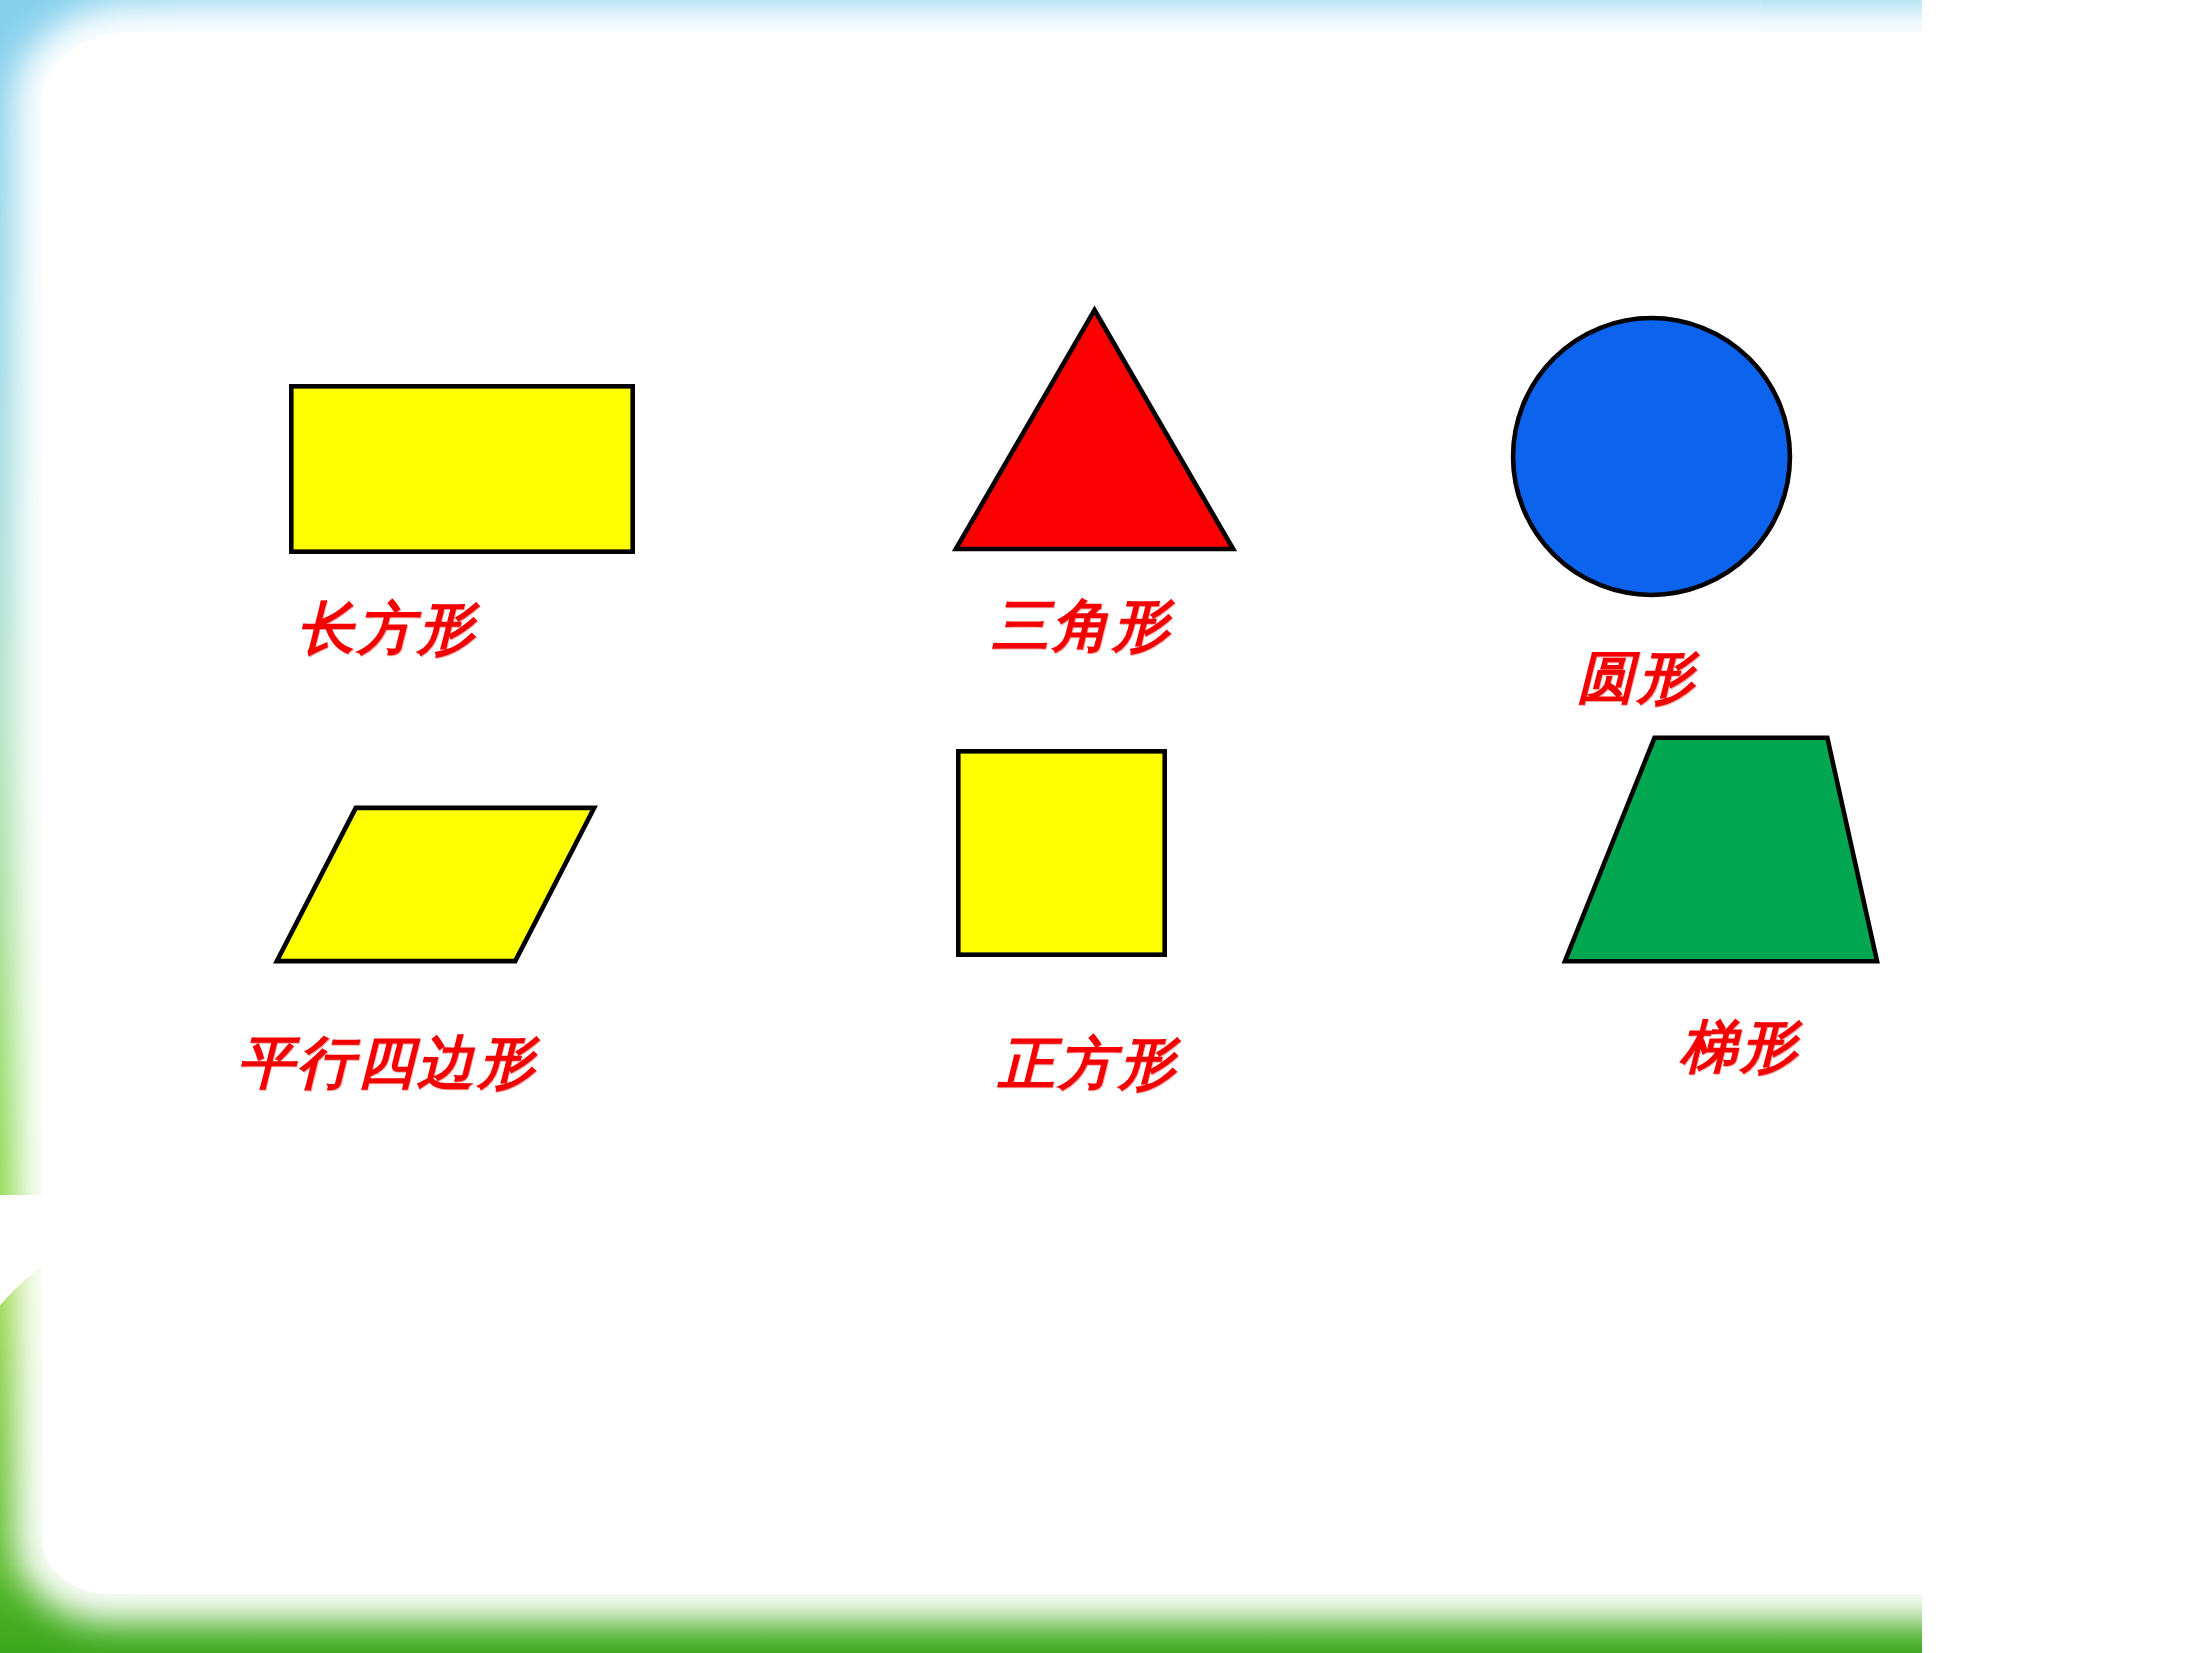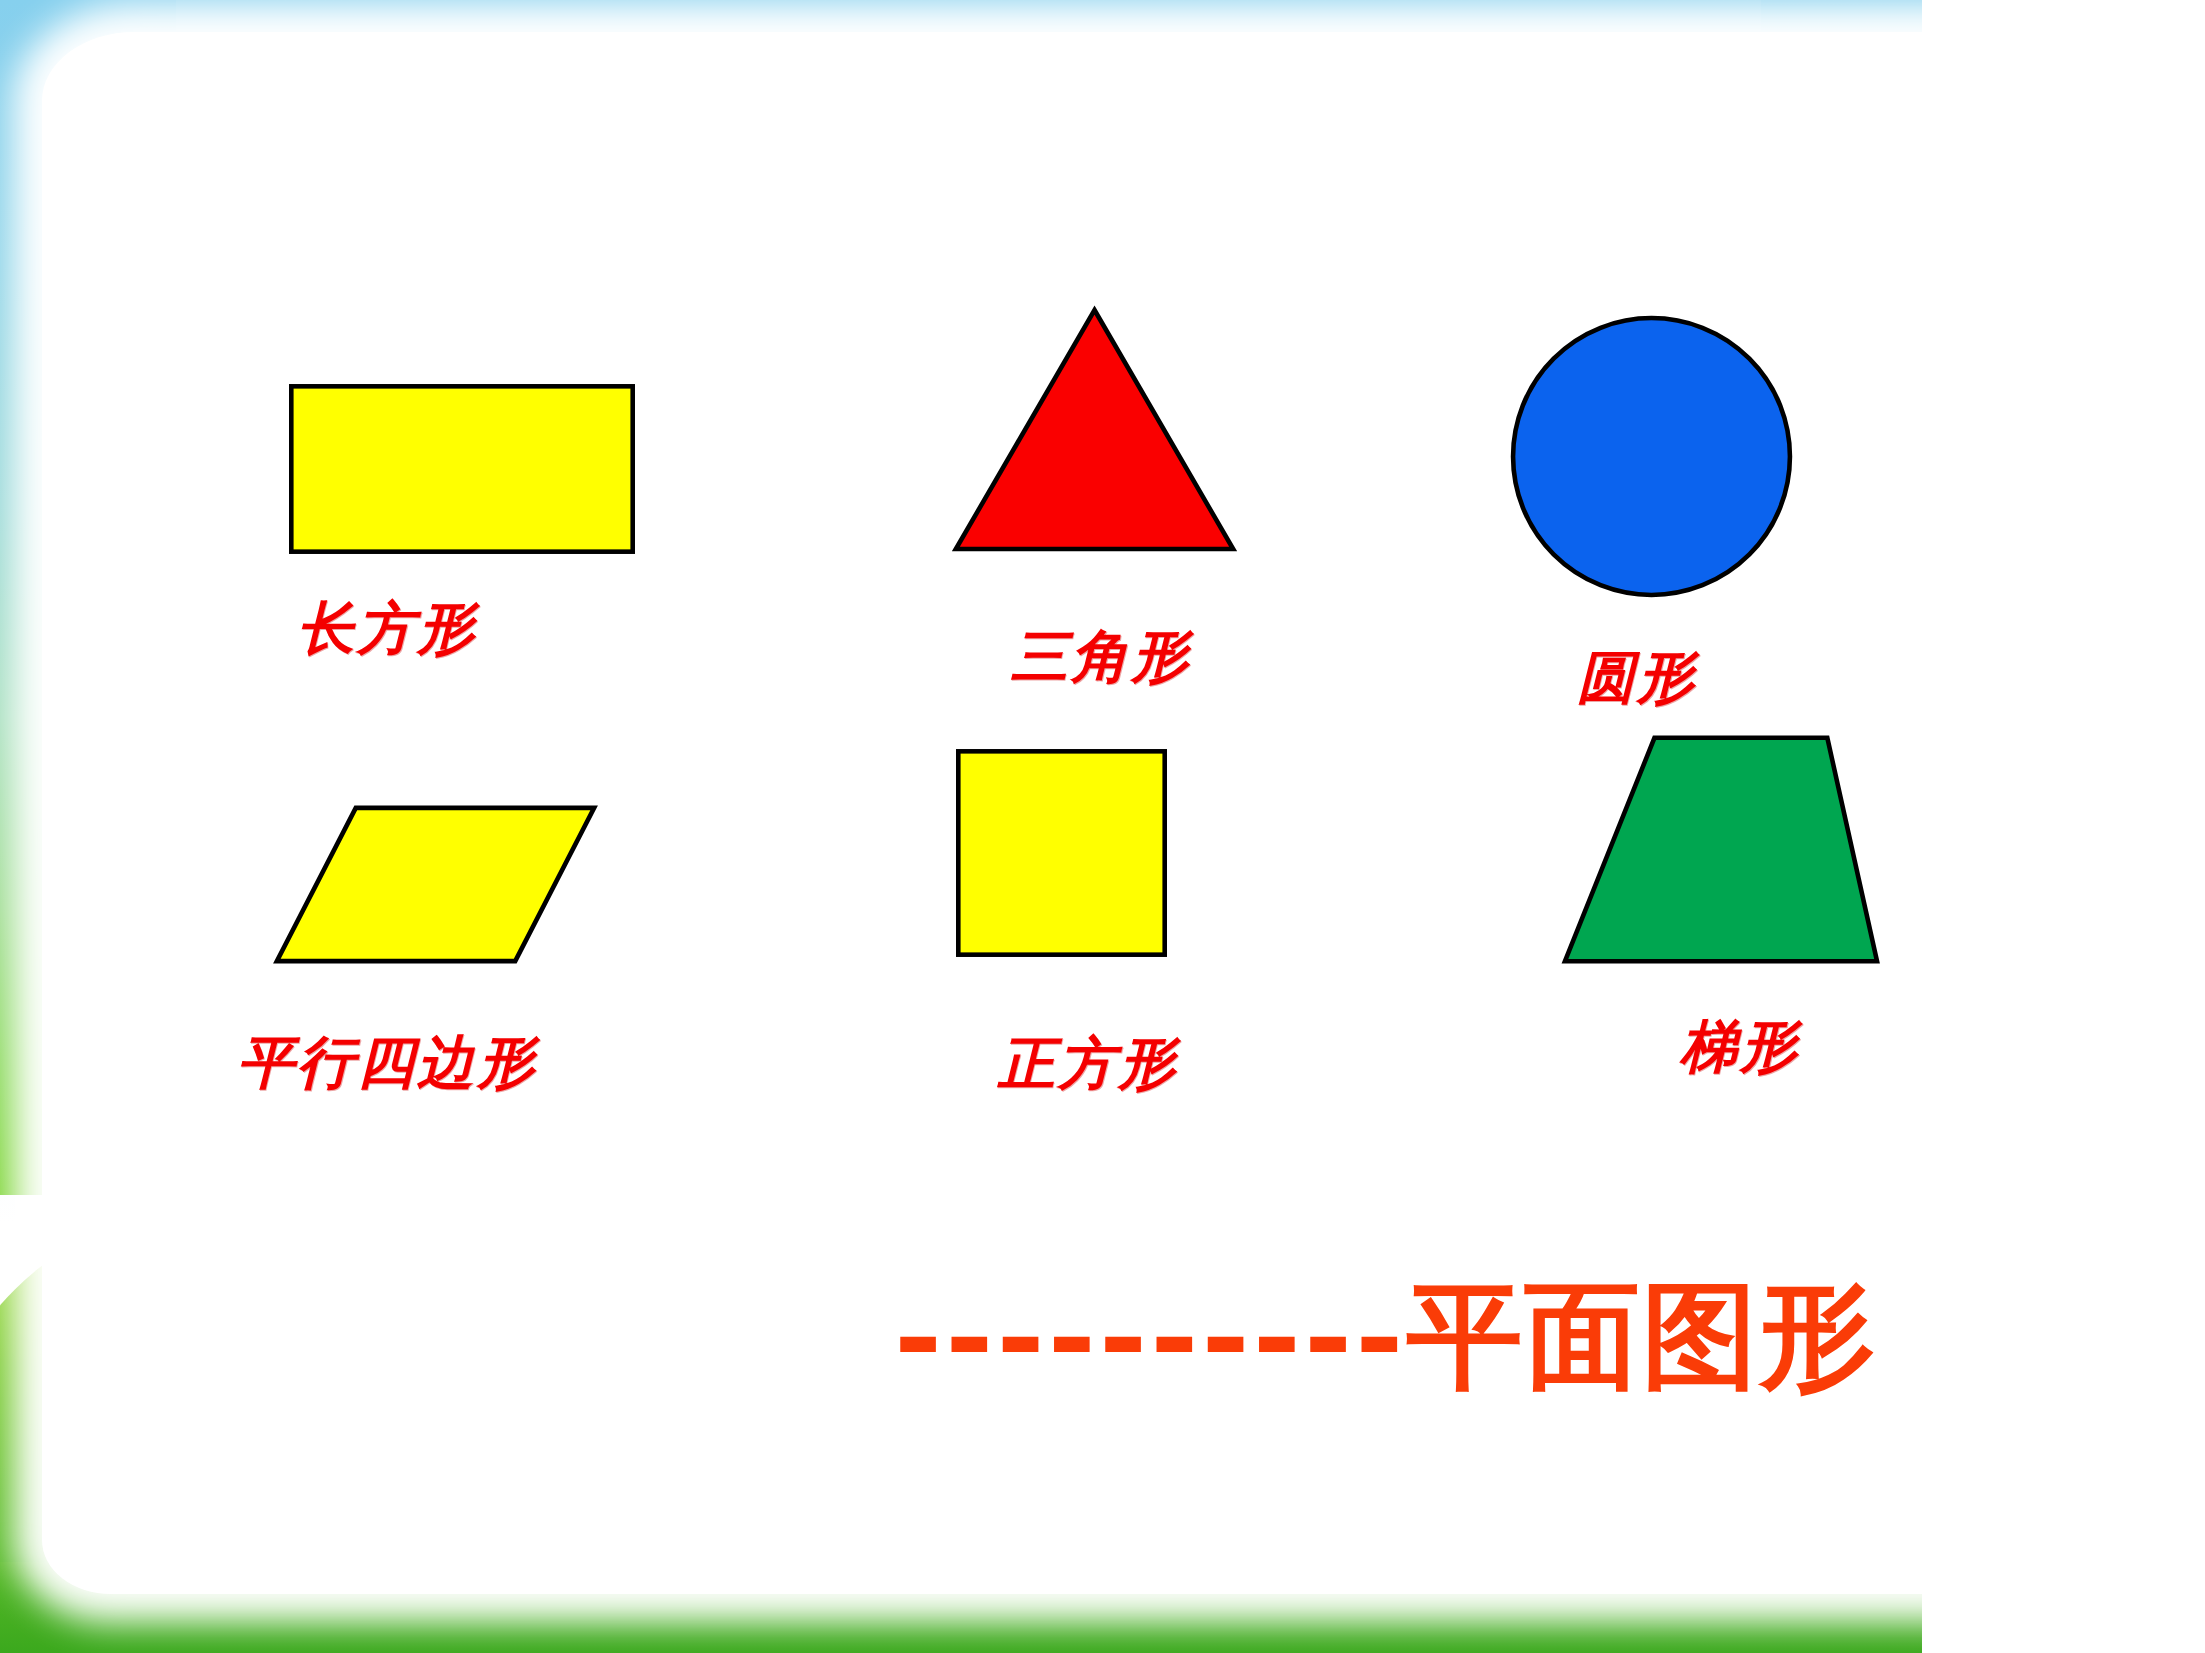--- a/index.html
+++ b/index.html
@@ -132,21 +132,21 @@
       <rect x="3" y="3" width="446" height="216" fill="#ffff00" stroke="#000000" stroke-width="6"></rect>
     </svg>
   </div>
   <div class="label" style="left:297px;top:591px;">长方形</div>
 
   <div class="fig" style="left:952px;top:306px;">
     <svg width="285" height="247" viewBox="0 0 372 322">
       <polygon points="186,5 367,317 5,317" fill="#fa0000" stroke="#000000" stroke-width="6"></polygon>
     </svg>
   </div>
-  <div class="label" style="left:992px;top:619px;margin-left:19px;">三角形</div>
+  <div class="label" style="left:992px;top:588px;">三角形</div>
 
   <div class="fig" style="left:1510px;top:315px;">
     <svg width="283" height="283" viewBox="0 0 370 370">
       <circle cx="185" cy="185" r="181" fill="#0b63ee" stroke="#000000" stroke-width="6"></circle>
     </svg>
   </div>
   <div class="label" style="left:1577px;top:640px;">圆形</div>
 
   <div class="fig" style="left:273px;top:804px;">
     <svg width="325" height="161" viewBox="0 0 424 210">
@@ -162,18 +162,15 @@
   </div>
   <div class="label" style="left:982px;top:1026px;margin-left:16px;">正方形</div>
 
   <div class="fig" style="left:1561px;top:734px;">
     <svg width="320" height="231" viewBox="0 0 418 302">
       <polygon points="122,5 348,5 413,297 5,297" fill="#00a650" stroke="#000000" stroke-width="6"></polygon>
     </svg>
   </div>
   <div class="label" style="left:1640px;top:1009px;margin-left:40px;">梯形</div>
 
-  <div class="bottom-title" style="left:894px;top:1277px;">
-    <span class="dashes">----------</span><span>平面图形</span>
-  </div>
 
 </div>
 
 
 </body></html>

